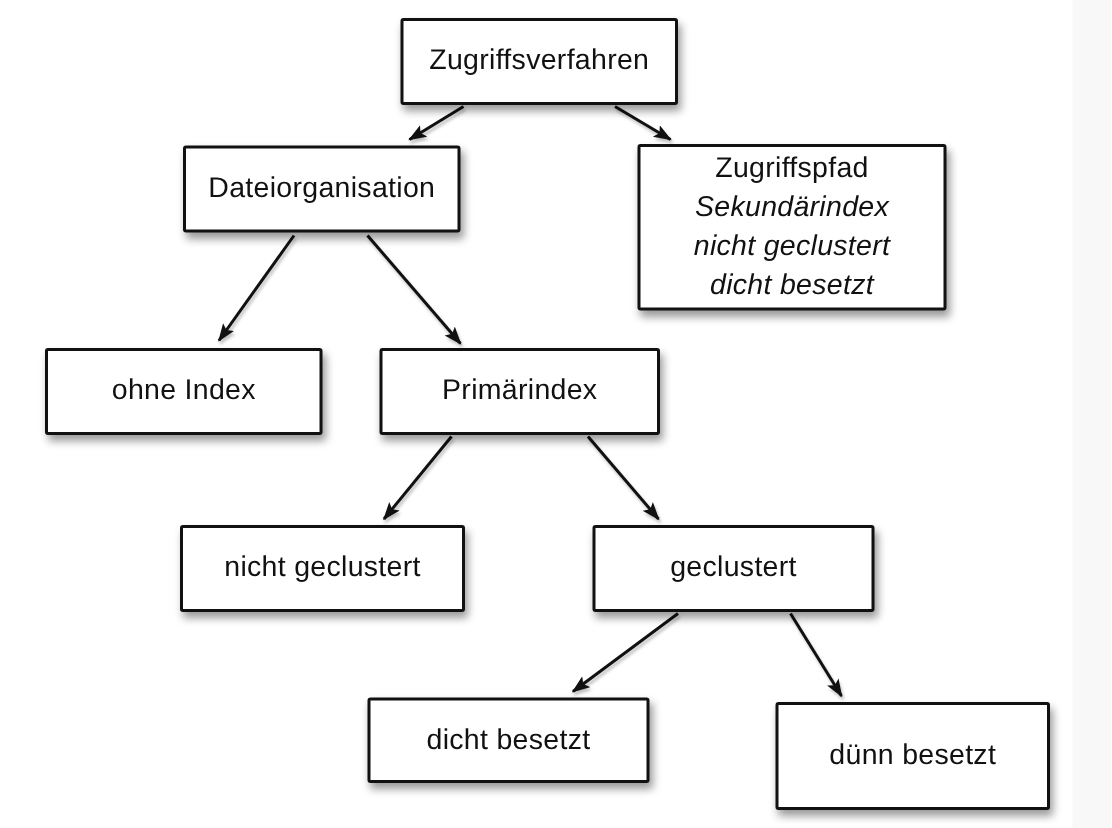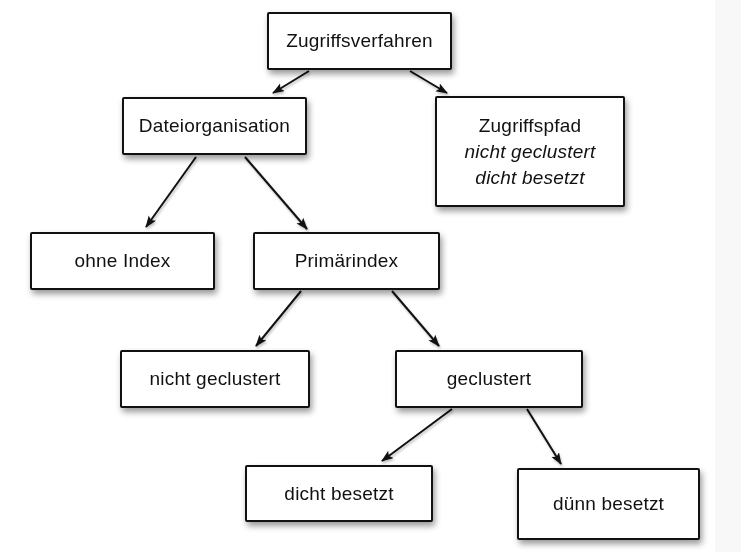--- a/index.html
+++ b/index.html
@@ -39,21 +39,21 @@
     color: #111111;
     font-size: 19px;
     font-weight: 500;
     letter-spacing: 0.2px;
   }
   .node .ln { display: block; line-height: 26px; white-space: nowrap; }
   .node .it { font-style: italic; }
 
   .n-zugriffsverfahren { left: 267px; top: 12px;  width: 185px; height: 58px; }
   .n-dateiorganisation { left: 122px; top: 97px;  width: 185px; height: 58px; justify-content: center; }
-  .n-zugriffspfad      { left: 435px; top: 96px;  width: 190px; height: 111px; }
+  .n-zugriffspfad      { left: 425px; top: 96px;  width: 206px; height: 111px; }
   .n-ohne-index        { left: 30px;  top: 232px; width: 185px; height: 58px; }
   .n-primaerindex      { left: 253px; top: 232px; width: 187px; height: 58px; }
   .n-nicht-geclustert  { left: 120px; top: 350px; width: 190px; height: 58px; }
   .n-geclustert        { left: 395px; top: 350px; width: 188px; height: 58px; justify-content: center; }
   .n-dicht-besetzt     { left: 245px; top: 465px; width: 188px; height: 57px; }
   .n-duenn-besetzt     { left: 517px; top: 468px; width: 183px; height: 72px; }
 </style>
 </head>
 <body>
 
@@ -80,20 +80,21 @@
   <div class="node n-zugriffsverfahren">
     <span class="ln">Zugriffsverfahren</span>
   </div>
 
   <div class="node n-dateiorganisation">
     <span class="ln">Dateiorganisation</span>
   </div>
 
   <div class="node n-zugriffspfad">
     <span class="ln">Zugriffspfad</span>
+    <span class="ln it">Sekundärindex</span>
     <span class="ln it">nicht geclustert</span>
     <span class="ln it">dicht besetzt</span>
   </div>
 
   <div class="node n-ohne-index">
     <span class="ln">ohne Index</span>
   </div>
 
   <div class="node n-primaerindex">
     <span class="ln">Primärindex</span>

